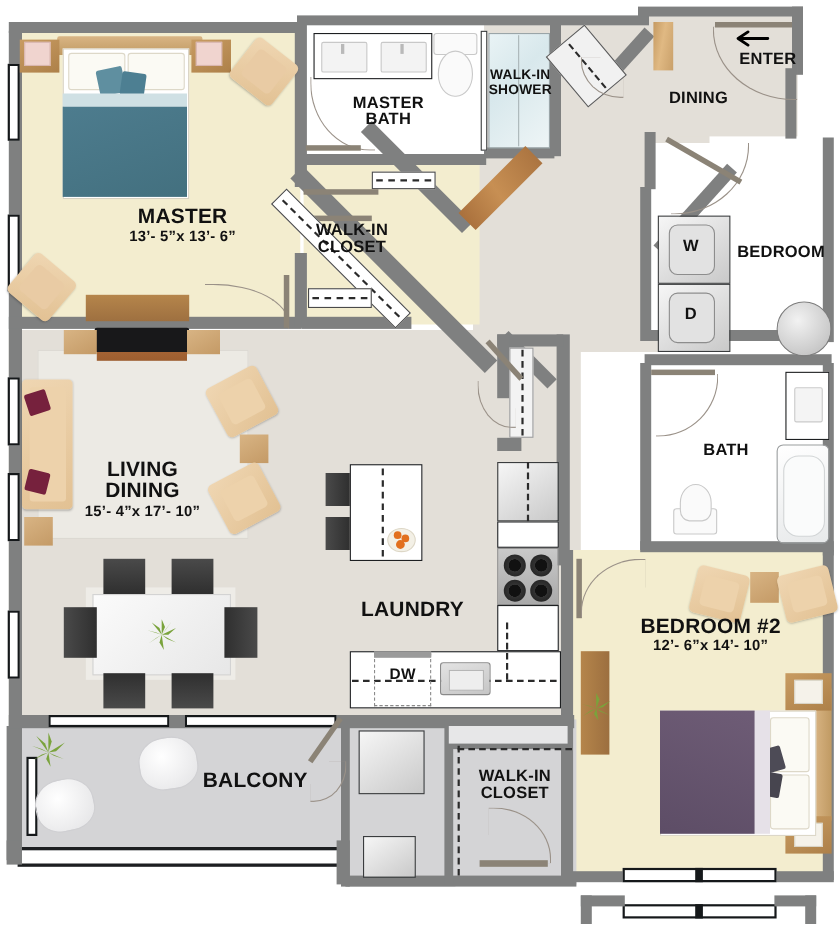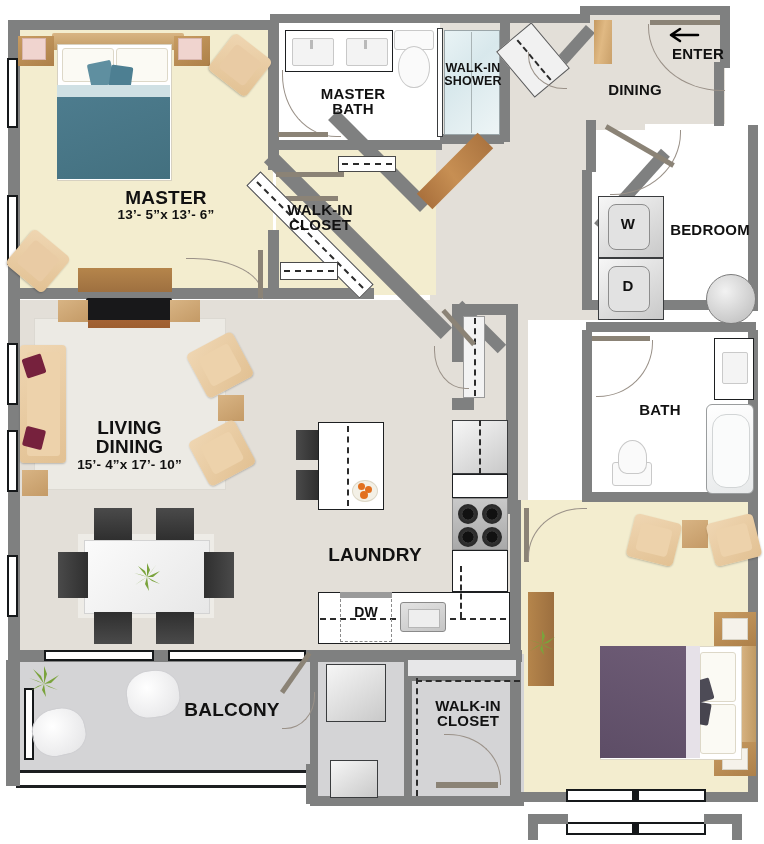--- a/index.html
+++ b/index.html
@@ -402,15 +402,17 @@
   <div class="abs" style="left:722px;top:618px;width:24px;height:20px;background:#f5f2ea;border:1px solid #d9d4c6;"></div>
   <div class="abs" style="left:722px;top:748px;width:24px;height:20px;background:#f5f2ea;border:1px solid #d9d4c6;"></div>
   <div class="abs" style="left:600px;top:646px;width:140px;height:112px;background:#ffffff;border:1px solid #dcd7c8;"></div>
   <div class="abs" style="left:700px;top:652px;width:34px;height:48px;background:#fbfaf4;border:1px solid #ddd8c8;border-radius:3px;"></div>
   <div class="abs" style="left:700px;top:704px;width:34px;height:48px;background:#fbfaf4;border:1px solid #ddd8c8;border-radius:3px;"></div>
   <div class="abs" style="left:690px;top:680px;width:22px;height:22px;background:#4d4b56;transform:rotate(-16deg);border-radius:2px;"></div>
   <div class="abs" style="left:688px;top:702px;width:22px;height:22px;background:#47454f;transform:rotate(10deg);border-radius:2px;"></div>
   <div class="abs" style="left:686px;top:646px;width:14px;height:112px;background:#e6e1e8;"></div>
   <div class="abs" style="left:600px;top:646px;width:86px;height:112px;background:linear-gradient(200deg,#6e5c76,#5d4d66);"></div>
   <div class="abs label" style="left:546px;top:560px;width:200px;">
+    <div class="rm-name">BEDROOM #2</div>
+    <div class="rm-dim">12’- 6”x 14’- 10”</div>
   </div>
 
 </div>
 
 </body></html>

